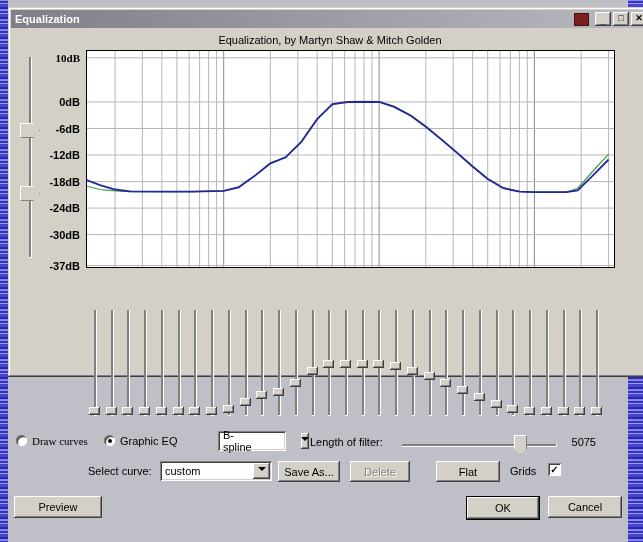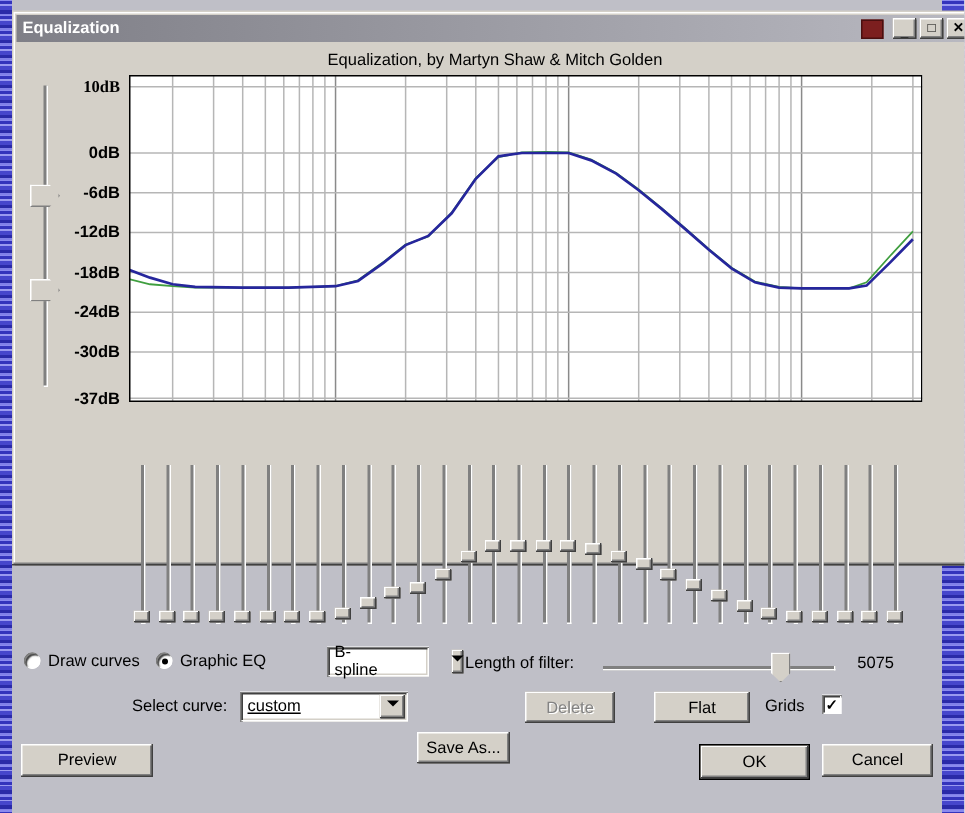--- a/index.html
+++ b/index.html
@@ -266,46 +266,46 @@
           <div class="vgroove"></div>
           <div class="vthumb" style="top: 100px;"></div>
         </div>
         <div class="eqslider" style="left: 502.99px;">
           <div class="vgroove"></div>
           <div class="vthumb" style="top: 100px;"></div>
         </div>
       </div>
 
     <div class="radio" style="left:8px;top:428px;"></div>
-    <div class="lbl" style="left:24px;top:428px;">Draw curves</div>
+    <div class="lbl" style="left:24px;top:428px;font-family:Liberation Serif, serif;">Draw curves</div>
     <div class="radio" style="left:96px;top:428px;">
         <span class="dot"></span>
       </div>
     <div class="lbl" style="left:112px;top:428px;">Graphic EQ</div>
 
     <div class="combo" style="left:210px;top:424px;width:68px;gap:47px;">
       <span class="val">B-spline</span>
       <span class="drop">
           <span class="tri-down" style="margin-top:0;"></span>
         </span>
     </div>
 
     <div class="lbl" style="left:302px;top:429px;">Length of filter:</div>
     <div class="hgroove" style="left:394px;top:437px;width:154px;"></div>
     <div class="hthumb" style="left:506px;top:428px;"></div>
     <div class="lbl" style="left:556px;top:429px;width:32px;text-align:right;">5075</div>
 
     <div class="lbl" style="left:80px;top:458px;">Select curve:</div>
-    <div class="combo" style="left:152px;top:454px;width:112px;text-decoration:underline;">
+    <div class="combo" style="left:152px;top:454px;width:112px;">
       <span class="val">custom</span>
       <span class="drop">
           <span class="tri-down" style="margin-top:0;"></span>
         </span>
     </div>
-    <div class="btn" style="left:270px;top:454px;width:62px;margin-top:27px;">Save As...</div>
+    <div class="btn" style="left:270px;top:454px;width:62px;">Save As...</div>
     <div class="btn disabled" style="left:342px;top:454px;width:60px;">Delete</div>
     <div class="btn" style="left:428px;top:454px;width:64px;">Flat</div>
     <div class="lbl" style="left:502px;top:458px;">Grids</div>
     <div class="checkbox" style="left:540px;top:456px;">
         <span>✓</span>
       </div>
 
     <div class="btn" style="left:6px;top:489px;width:88px;height:22px;">Preview</div>
     <div class="btn default" style="left:458px;top:489px;width:72px;height:22px;">OK</div>
     <div class="btn" style="left:540px;top:489px;width:74px;height:22px;">Cancel</div>

